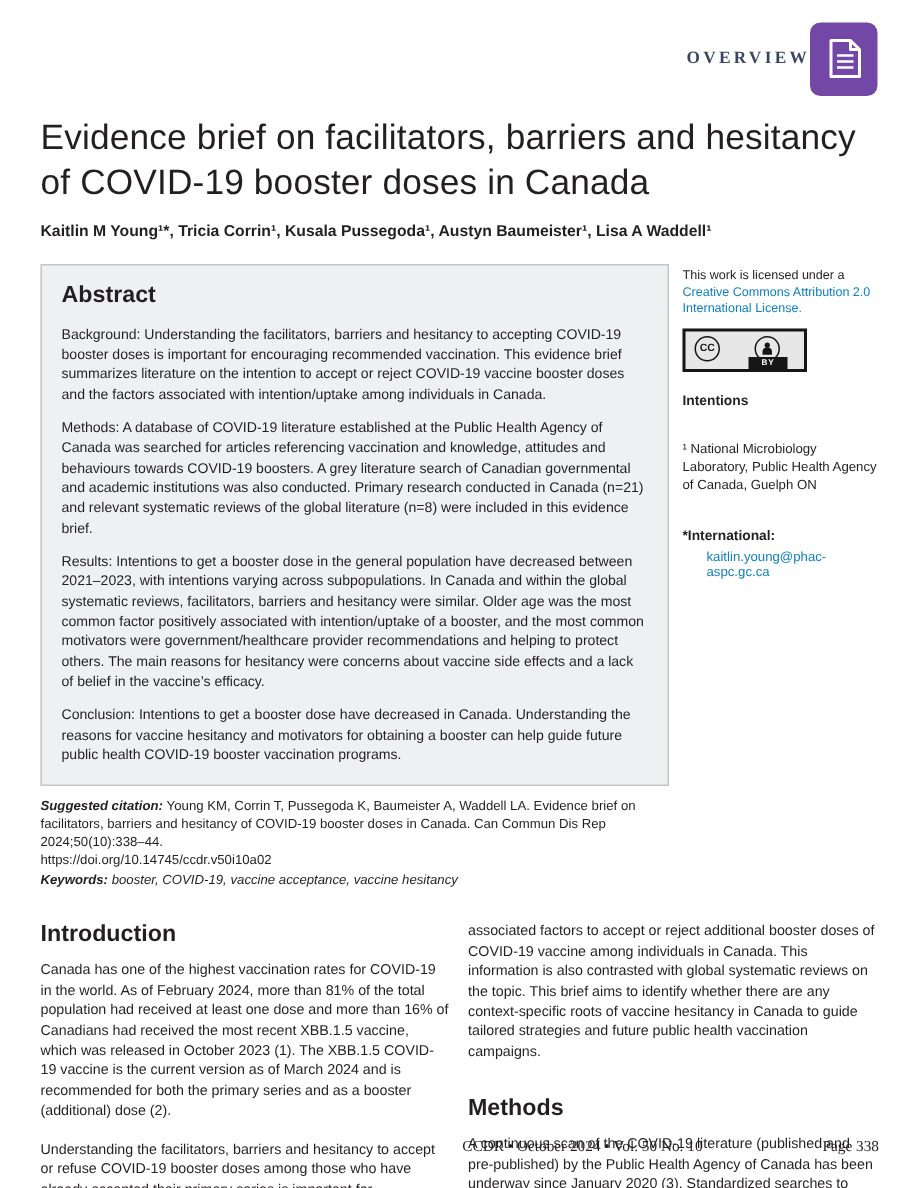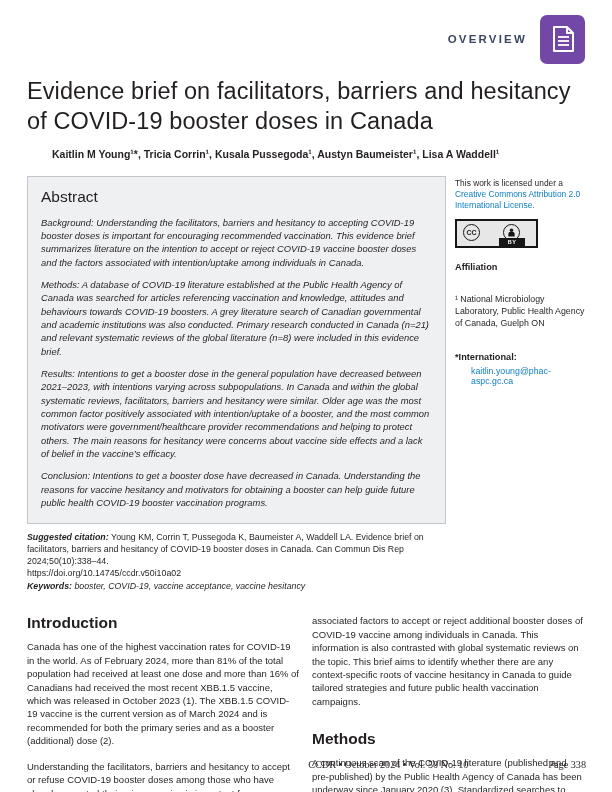--- a/index.html
+++ b/index.html
@@ -8,51 +8,51 @@
     width:612px; height:792px;
     position:relative;
     font-family:"Liberation Sans", sans-serif;
     color:#231f20;
     -webkit-font-smoothing:antialiased;
     overflow:hidden;
   }
   .page { padding:14px 27px 0 27px; }
 
   
-  .header { display:flex; justify-content:flex-end; align-items:center; gap:13px; height:50px; }
+  .header { display:flex; justify-content:flex-end; align-items:center; height:50px;font-family:Liberation Serif, serif; }
   .overview-label {
     font-size:11.5px; font-weight:600; letter-spacing:2.2px;
     color:#3a4660;
   }
   .doc-badge {
     width:45px; height:49px; border-radius:7px;
     background:#7247a5; display:flex; align-items:center; justify-content:center;
   }
   .doc-badge svg { width:28px; height:30px; }
 
   
   .title {
     margin-top:12px;
     font-size:23.5px; line-height:1.29; font-weight:400;
     letter-spacing:0.1px; max-width:562px;
   }
-  .authors { margin-top:11px; font-size:10.5px; font-weight:700;margin-left:25px; }
+  .authors { margin-top:11px; font-size:10.5px; font-weight:700; }
 
   
   .main { display:flex; gap:9px; margin-top:16px; }
   .main-left { width:419px; flex:0 0 419px; }
   .sidebar { flex:1; padding-top:2px; }
 
   .abstract-box {
     background:#eff0f2; border:1px solid #c3c6ca;
     padding:11px 13px 13px 13px;
     min-height:302px;
   }
-  .abstract-heading { font-size:15.5px; font-weight:400; margin-bottom:10px; }
-  .abstract-box p { font-size:9.4px; line-height:1.42; margin-bottom:9px;font-style:italic; }
+  .abstract-heading { font-size:15.5px; font-weight:700; margin-bottom:10px; }
+  .abstract-box p { font-size:9.4px; line-height:1.42; margin-bottom:9px; }
   .abstract-box p:last-child { margin-bottom:0; }
 
   .citation-block { margin-top:7px; font-size:8.8px; line-height:1.4; }
   .cite-label, .kw-label { font-weight:700; font-style:italic; }
   .kw-text { font-style:italic; }
 
   
   .license { font-size:8.4px; line-height:1.35; }
   .link { color:#0e7fc1; text-decoration:none; }
   .cc-badge {
@@ -141,21 +141,21 @@
         <span class="cc-circle cc">CC</span>
         <span class="cc-circle person">
           <svg viewBox="0 0 14 14" width="11" height="11">
             <circle cx="7" cy="4" r="2.2" fill="#161616"></circle>
             <path d="M3 12 v-3 a4 3.2 0 0 1 8 0 v3 z" fill="#161616"></path>
           </svg>
         </span>
         <span class="cc-by-strip">BY</span>
       </div>
 
-      <div class="side-heading">Affiliation</div>
+      <div class="side-heading">Intentions</div>
       <div class="side-text">¹ National Microbiology Laboratory, Public Health Agency of Canada, Guelph ON</div>
 
       <div class="corr-heading">*International:</div>
       <a href="#" class="link corr-email">kaitlin.young@phac-aspc.gc.ca</a>
     </div>
   </div>
 
   <div class="body-cols">
     <div class="col">
       <div class="body-heading">Introduction</div>

